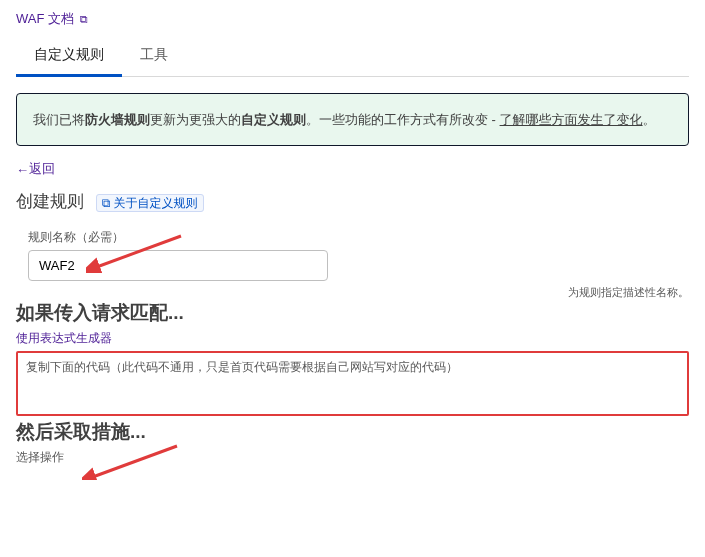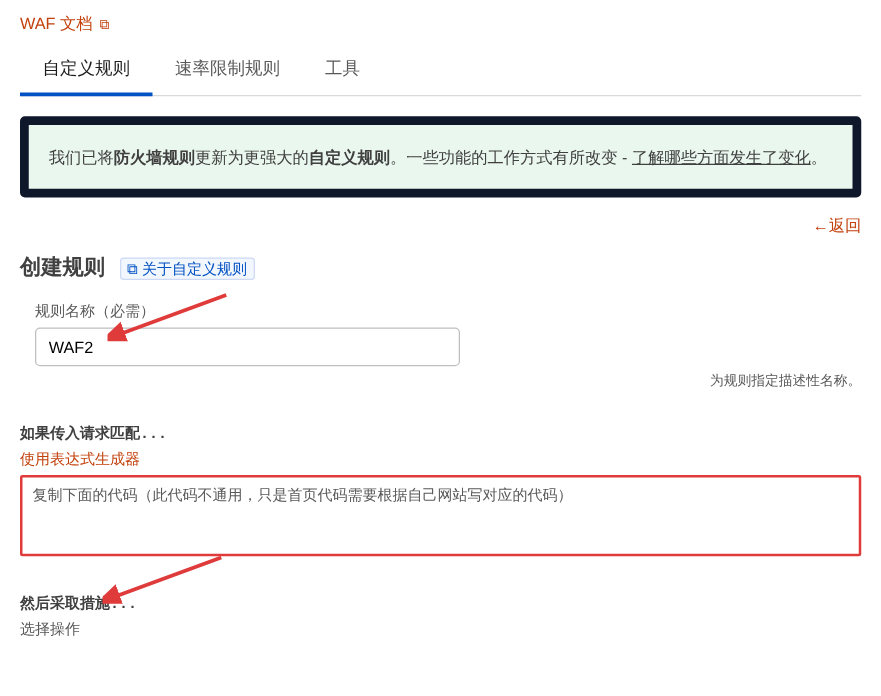--- a/index.html
+++ b/index.html
@@ -5,21 +5,21 @@
     * { box-sizing: border-box; margin: 0; padding: 0; }
     body {
       font-family: -apple-system, BlinkMacSystemFont, "Segoe UI", sans-serif;
       font-size: 13px;
       color: #404040;
       background: #fff;
       width: 705px;
       padding: 10px 16px;
       position: relative;
     }
-    a { color: #c2410c; text-decoration: none; cursor: pointer; }
+    a { color: #4c1d95; text-decoration: none; cursor: pointer; }
     
     .top-link { margin-bottom: 8px; color:#0051c3; }
     .ext-icon { display: inline-block; font-size: 11px; margin-left: 2px; }
     
     .tabs {
       display: flex;
       border-bottom: 1px solid #d9d9d9;
       margin-bottom: 16px;
     }
     .tab {
@@ -30,47 +30,47 @@
     }
     .tab.active {
       color: #1d1d1d;
       font-weight: 500;
       border-bottom: 3px solid #0051c3;
       margin-bottom: -1px;
     }
     
     .alert {
       background: #e9f7ee;
-      border: 7px solid #0f172a;
+      border: 1px solid #0f172a;
       border-radius: 4px;
       padding: 14px 16px;
       margin-bottom: 14px;
       line-height: 1.8;
     }
     .alert b { font-weight: 600; }
     .alert-link { text-decoration: underline; color:#404040; }
     
-    .back-link { margin-bottom: 12px; color:#0051c3;text-align:right; }
+    .back-link { margin-bottom: 12px; color:#0051c3; }
     
-    .page-title { font-size: 17px; font-weight: 700; display: inline-block; margin-right: 8px; }
+    .page-title { font-size: 17px; font-weight: 400; display: inline-block; margin-right: 8px; }
     .tag-link { color: #0051c3; font-size: 12px; border:1px solid #cdd9f5; padding:1px 5px; border-radius:3px; background:#f2f6fd;}
     
     .form-group { margin-top: 16px; margin-left: 12px; }
     .label { font-size: 12px; color: #595959; margin-bottom: 4px; }
     .input {
-      width: 340px;
+      width: 300px;
       padding: 7px 10px;
       font-size: 13px;
       border: 1px solid #bfbfbf;
       border-radius: 4px;
       outline: none;
     }
     .help-text { font-size: 11px; color: #595959; margin-top: 4px; text-align: right; }
     
-    .section-title { font-size: 12px; font-weight: 600; margin-top: 26px; margin-bottom: 4px; font-family: Liberation Mono, monospace; }
+    .section-title { font-size: 19px; font-weight: 600; margin-bottom: 4px; }
     
     .expr-link { text-align: left; font-size: 12px; margin-bottom:4px; }
     
     .code-box {
       width: 100%;
       height: 65px;
       border: 2px solid #e03b3b;
       border-radius: 2px;
       padding: 6px 8px;
       font-size: 12px;
@@ -93,21 +93,20 @@
 
 <div class="top-link">
   <a>
     <span>WAF 文档</span>
     <span class="ext-icon">⧉</span>
   </a>
 </div>
 
 <div class="tabs">
   <div class="tab active">自定义规则</div>
-  <div class="tab">速率限制规则</div>
   <div class="tab">工具</div>
 </div>
 
 <div class="alert">
   <div>
     <span>我们已将</span><b>防火墙规则</b><span>更新为更强大的</span><b>自定义规则</b><span>。一些功能的工作方式有所改变 - </span><a class="alert-link">了解哪些方面发生了变化</a><span>。</span>
   </div>
 </div>
 
 <div class="back-link">

